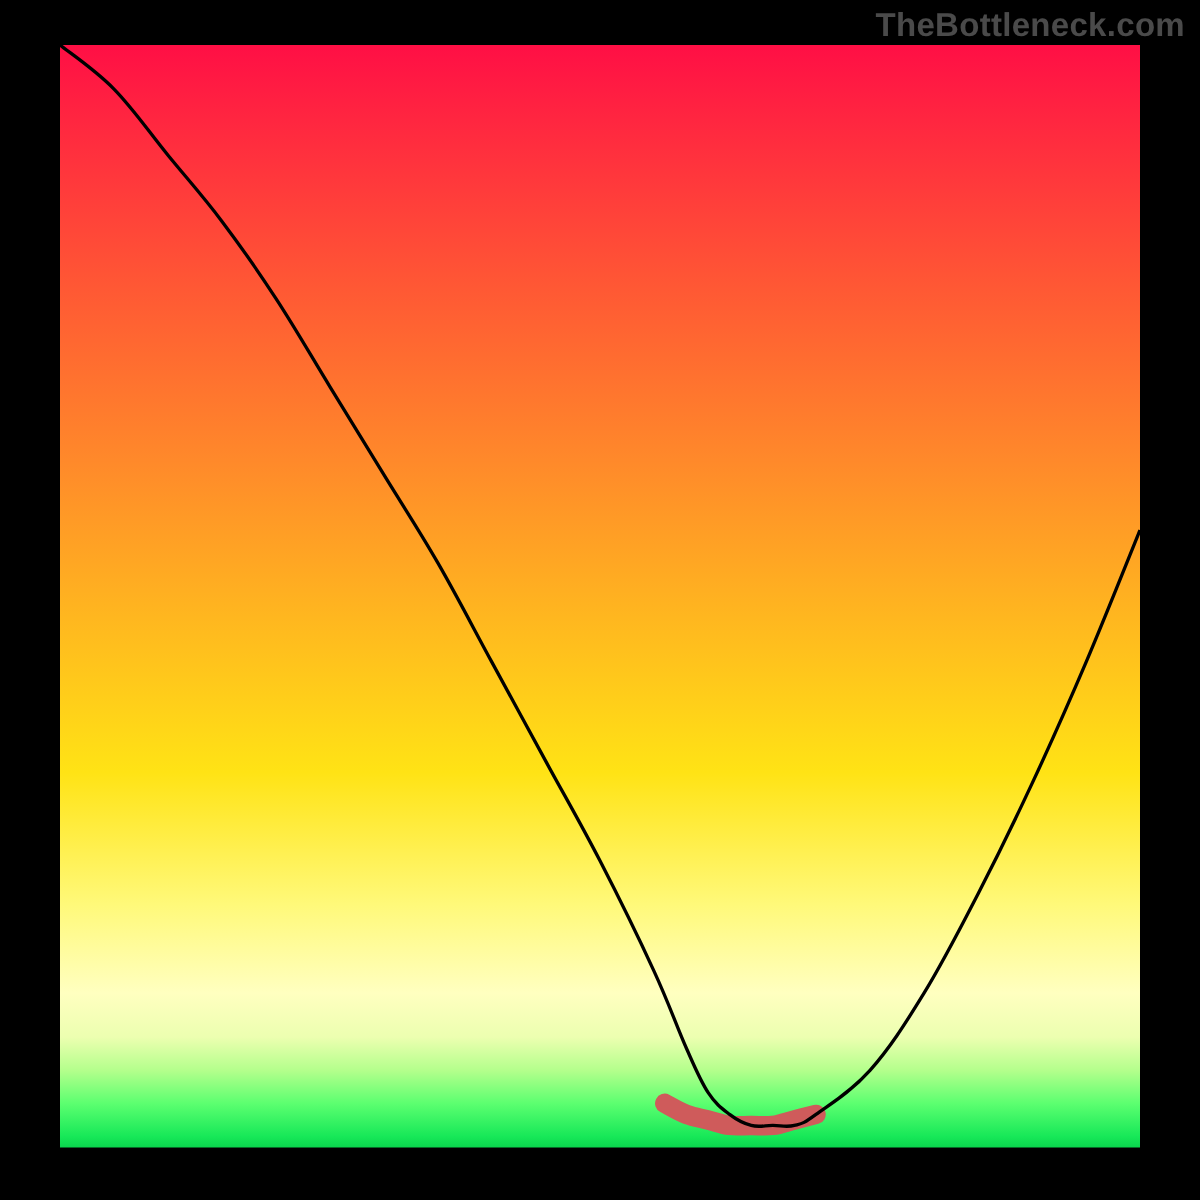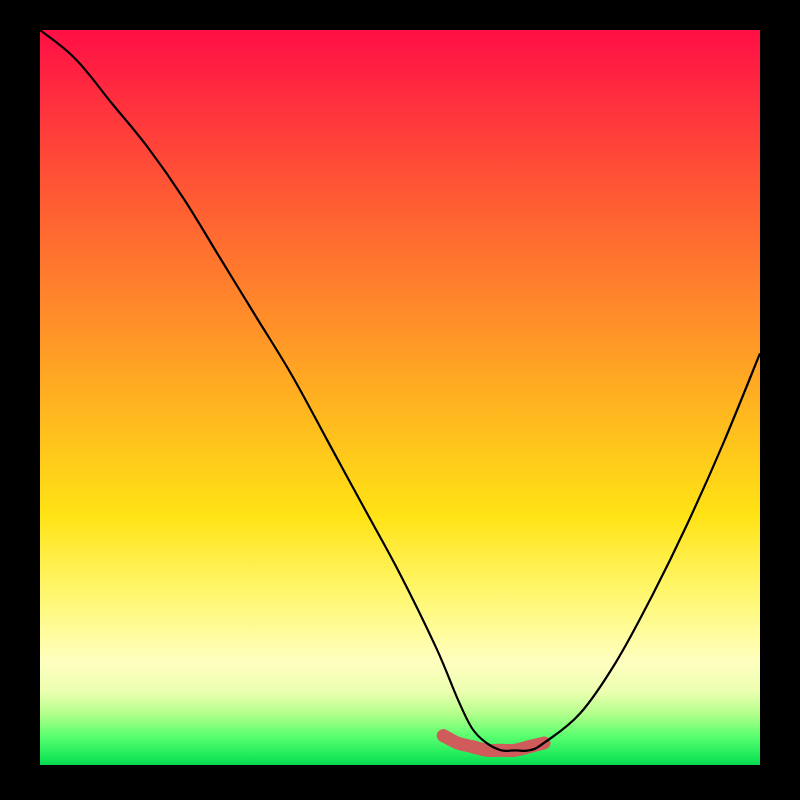--- a/index.html
+++ b/index.html
@@ -69,20 +69,21 @@
     stroke: #cf5b5b;
     stroke-width: 13;
     stroke-linecap: round;
   }
 </style>
 </head>
 <body>
 
 <div class="frame">
 
+  <div class="watermark">TheBottleneck.com</div>
 
   <div class="plot-area">
     <svg class="curve-layer" viewBox="0 0 720 735" preserveAspectRatio="none">
 
       <path id="band-path" class="red-band" d="M 403.20000000000005 705.6 C 405.79200000000003 706.923, 412.416 710.9655, 417.59999999999997 712.95 C 422.78399999999993 714.9345000000001, 426.816 715.302, 432 716.625 C 437.184 717.948, 441.21599999999995 719.6384999999999, 446.4 720.3 C 451.584 720.9615, 455.616 720.3, 460.8 720.3 C 465.98400000000004 720.3, 470.016 720.9615, 475.20000000000005 720.3 C 480.38400000000007 719.6384999999999, 484.41600000000005 717.948, 489.6 716.625 C 494.784 715.302, 501.40799999999996 713.6115000000001, 503.99999999999994 712.95"></path>
 
       <path id="curve-path" class="black-curve" d="M 0 0 C 6.4799999999999995 5.291999999999995, 23.04 16.16999999999998, 36 29.399999999999977 C 48.96 42.629999999999974, 59.04 57.623999999999995, 72 73.5 C 84.96 89.376, 95.04 100.40100000000004, 108 117.60000000000002 C 120.96 134.799, 131.04 149.20499999999996, 144 169.04999999999995 C 156.96 188.89499999999995, 167.04 206.68200000000002, 180 227.85000000000002 C 192.96 249.01800000000003, 203.04000000000002 265.482, 216 286.65000000000003 C 228.95999999999998 307.81800000000004, 239.03999999999996 322.959, 251.99999999999997 345.45 C 264.96 367.941, 275.04 387.786, 288 411.6 C 300.96 435.41400000000004, 311.04 453.93600000000004, 324 477.75 C 336.96 501.56399999999996, 347.03999999999996 518.763, 360 543.9 C 372.96000000000004 569.0369999999999, 385.63200000000006 594.909, 396.00000000000006 617.4 C 406.36800000000005 639.891, 411.12 654.297, 417.59999999999997 668.85 C 424.0799999999999 683.403, 426.816 690.312, 432 698.25 C 437.184 706.188, 441.21599999999995 708.9810000000001, 446.4 712.95 C 451.584 716.919, 455.616 718.977, 460.8 720.3 C 465.98400000000004 721.6229999999999, 470.016 720.3, 475.20000000000005 720.3 C 480.38400000000007 720.3, 484.41600000000005 721.6229999999999, 489.6 720.3 C 494.784 718.977, 494.92799999999994 719.565, 503.99999999999994 712.95 C 513.0719999999999 706.335, 527.04 698.103, 540 683.55 C 552.96 668.997, 563.04 653.268, 576 632.1 C 588.96 610.932, 599.04 591.0870000000001, 612 565.95 C 624.96 540.813, 635.04 520.233, 648 492.45 C 660.96 464.667, 671.04 442.029, 684 411.6 C 696.96 381.17100000000005, 713.52 339.276, 720 323.4"></path>
 
     </svg>
   </div>

